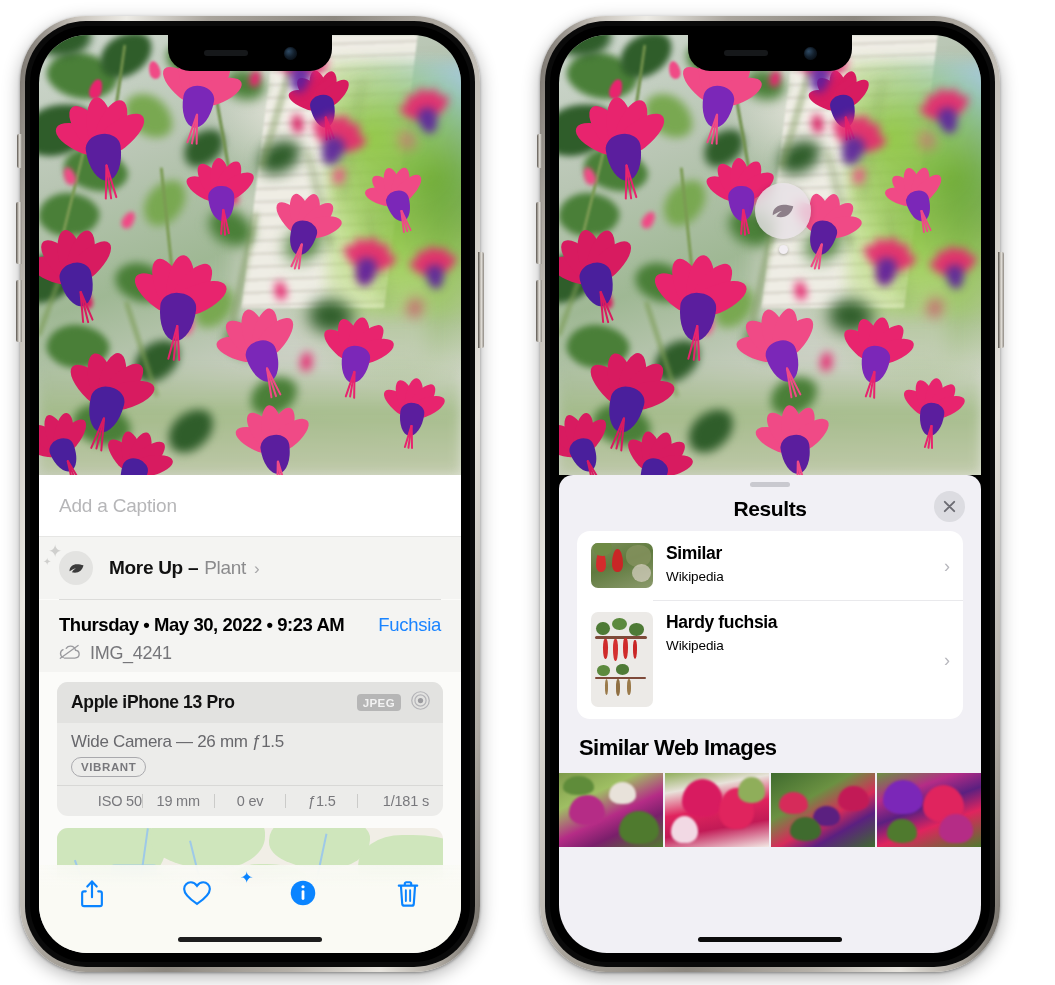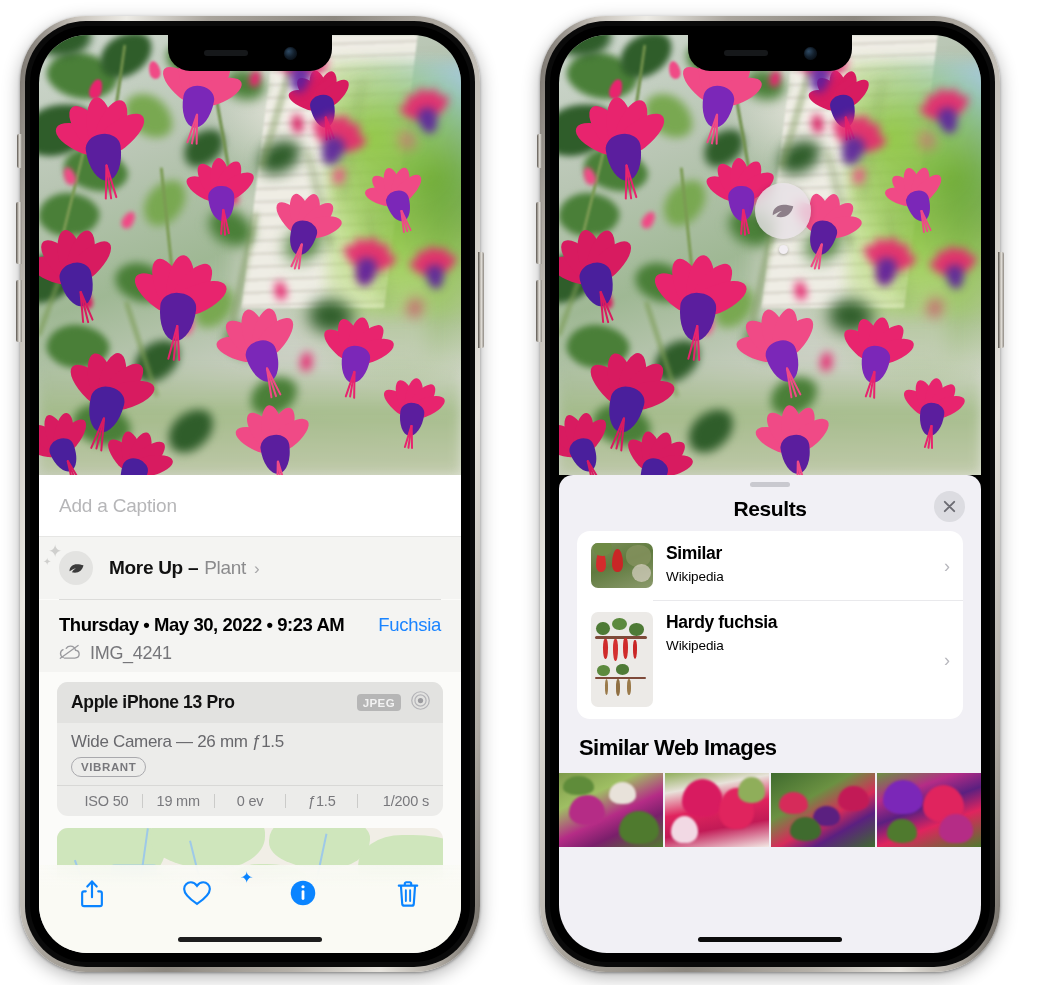--- a/index.html
+++ b/index.html
@@ -173,21 +173,21 @@
   .exif-l2 { font-size: 17px; color: #68686c; letter-spacing: -.3px; }
   .vibrant-pill {
     border: 1px solid #a9a9ad; color: #78787c; font-size: 11.5px; font-weight: 600;
     letter-spacing: .6px; padding: 3px 9px; border-radius: 11px;
   }
   .exif-foot {
     display: flex; align-items: center; border-top: 1px solid #d8d8d6;
     padding: 7px 10px; gap: 0;
   }
   .exif-cell { flex: 1; text-align: center; font-size: 14.5px; color: #78787c; letter-spacing: -.2px; }
-  .exif-cell:first-child { text-align: center; padding-left: 4px; }
+  .exif-cell:first-child { text-align: right; padding-left: 4px; }
   .exif-cell:last-child  { text-align: right; padding-right: 4px; }
   .exif-sep { width: 1px; height: 14px; background: #cbcbc9; }
 
   .map-card {
     margin: 12px 18px 0; height: 120px; border-radius: 11px; overflow: hidden;
     position: relative;
     background: #f1eee6;
   }
   .map-green { position: absolute; border-radius: 40% 55% 45% 60% / 50% 45% 55% 50%; background: #cfe6bc; }
   .map-road  { position: absolute; background: #9ec9e8; }
@@ -612,21 +612,21 @@
           </div>
           <div class="exif-foot">
             <span class="exif-cell">ISO 50</span>
             <span class="exif-sep"></span>
             <span class="exif-cell">19 mm</span>
             <span class="exif-sep"></span>
             <span class="exif-cell">0 ev</span>
             <span class="exif-sep"></span>
             <span class="exif-cell">ƒ1.5</span>
             <span class="exif-sep"></span>
-            <span class="exif-cell">1/200 s</span>
+            <span class="exif-cell">1/181 s</span>
           </div>
         </div>
 
         <div class="map-card">
           <div class="map-green" style="left:-6%;top:-10%;width:34%;height:60%;"></div>
           <div class="map-green" style="left:24%;top:-18%;width:30%;height:52%;"></div>
           <div class="map-green" style="left:55%;top:-12%;width:26%;height:46%;"></div>
           <div class="map-green" style="left:78%;top:6%;width:30%;height:54%;"></div>
           <div class="map-green" style="left:8%;top:34%;width:24%;height:44%;"></div>
           <div class="map-green" style="left:44%;top:30%;width:22%;height:40%;"></div>

